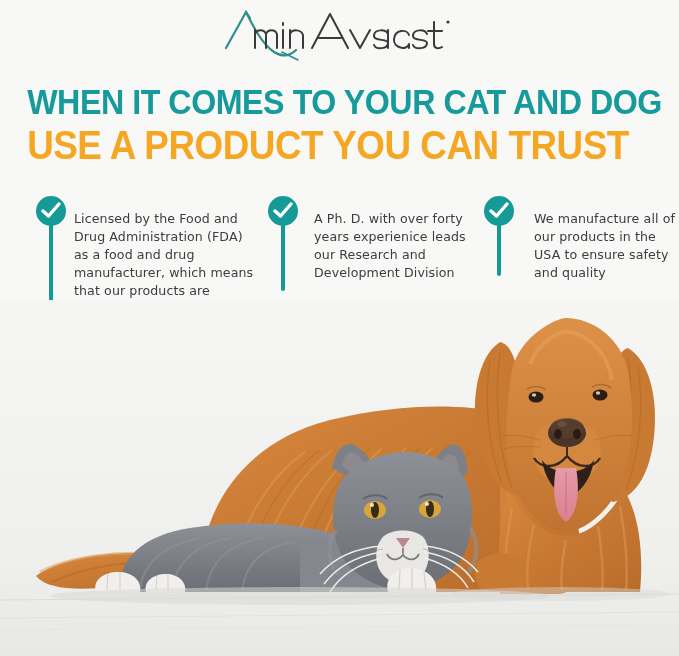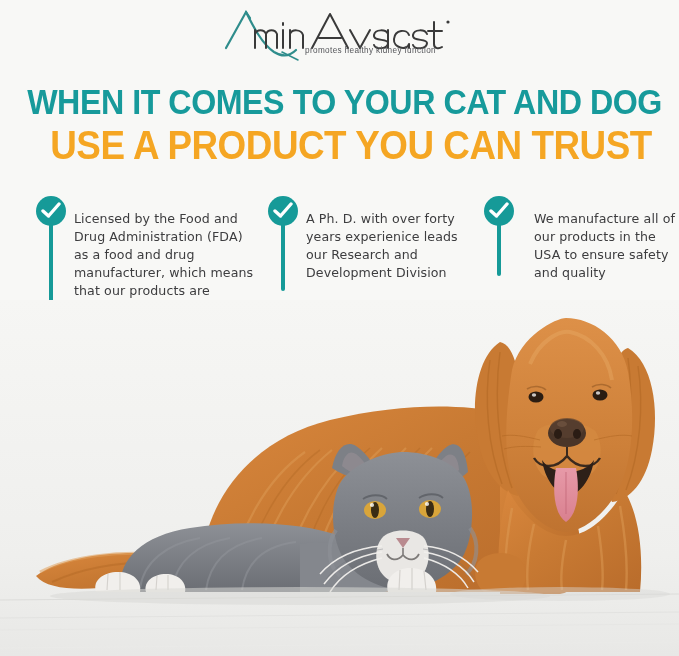--- a/index.html
+++ b/index.html
@@ -10,21 +10,21 @@
     overflow:hidden;
     position:relative;
   }
   .page { position:relative; width:679px; height:656px; background:#f8f8f6; overflow:hidden; }
 
   
   .logo-wrap { position:absolute; top:4px; left:0; width:679px; height:58px; }
   .logo-svg { display:block; margin:0 auto; }
 
   
-  .headline { position:absolute; top:84px; left:0; width:679px; text-align:right; }
+  .headline { position:absolute; top:84px; left:0; width:679px; text-align:left; }
   .headline-line1, .headline-line2 {
     font-family:"Liberation Sans Narrow","Liberation Sans", sans-serif;
     font-weight:bold;
     letter-spacing:-0.5px;
     line-height:1.0;
     transform:scaleX(0.92);
     white-space:nowrap;
   }
   .headline-line1 { font-size:35px; color:#179a9b; }
   .headline-line2 { font-size:40px; color:#f5a623; margin-top:6px; }
@@ -48,21 +48,21 @@
     font-family:"DejaVu Sans","Liberation Sans", sans-serif;
     font-size:12.6px;
     line-height:1.42;
     color:#3d3d3f;
     letter-spacing:0.1px;
   }
   #b1 { left:36px; top:0; width:230px; }
   #b1 .bullet-text { width:186px; }
   #b1 .stem { height:152px; }
   #b2 { left:268px; top:0; width:215px; }
-  #b2 .bullet-text { width:170px; }
+  #b2 .bullet-text { width:170px;margin-left:8px; }
   #b2 .stem { height:67px; }
   #b3 { left:484px; top:0; width:190px; }
   #b3 .bullet-text { width:145px;margin-left:12px; }
   #b3 .stem { height:52px; }
 
   
   .photo { position:absolute; left:0; top:300px; width:679px; height:356px; overflow:hidden; }
   .photo svg { display:block; }
 </style>
 </head>
@@ -82,23 +82,20 @@
       <path d="M70 44 L70 26 M70 30 C72 25 81 25 83 31 L83 44" fill="none" stroke="#3a3a3a" stroke-width="2" stroke-linecap="round" stroke-linejoin="round"></path>
 
       <path d="M92 44 L110 10 L128 44 M99 34 L121 34" fill="none" stroke="#3a3a3a" stroke-width="2" stroke-linecap="round" stroke-linejoin="round"></path>
       <path d="M130 26 L140 44 L150 26" fill="none" stroke="#3a3a3a" stroke-width="2" stroke-linecap="round" stroke-linejoin="round"></path>
       <path d="M168 30 C166 25 155 25 154 31 C153 38 168 34 168 39 C168 45 156 46 154 41 M168 26 L168 44" fill="none" stroke="#3a3a3a" stroke-width="2" stroke-linecap="round" stroke-linejoin="round"></path>
       <path d="M189 31 C187 25 175 25 174 35 C173 44 187 47 189 40 L189 44" fill="none" stroke="#3a3a3a" stroke-width="2" stroke-linecap="round" stroke-linejoin="round"></path>
       <path d="M207 30 C205 25 194 25 193 31 C192 38 207 34 207 39 C207 45 195 46 193 41" fill="none" stroke="#3a3a3a" stroke-width="2" stroke-linecap="round" stroke-linejoin="round"></path>
       <path d="M214 18 L214 40 C214 45 219 45 222 43 M208 27 L222 27" fill="none" stroke="#3a3a3a" stroke-width="2" stroke-linecap="round" stroke-linejoin="round"></path>
       <circle cx="228" cy="18" r="1.6" fill="#3a3a3a"></circle>
     </svg>
-    <div style="position:absolute;top:35px;left:0;width:679px;text-align:center;">
-      <span style="display:inline-block;margin-left:62px;font-family:'Liberation Sans',sans-serif;font-size:8.2px;letter-spacing:0.35px;color:#55565a;">promotes healthy kidney function</span>
-    </div>
   </div>
 
   <div class="headline">
     <div class="headline-line1">WHEN IT COMES TO YOUR CAT AND DOG</div>
     <div class="headline-line2">USE A PRODUCT YOU CAN TRUST</div>
   </div>
 
   <div class="bullets">
 
     <div class="bullet" id="b1">

